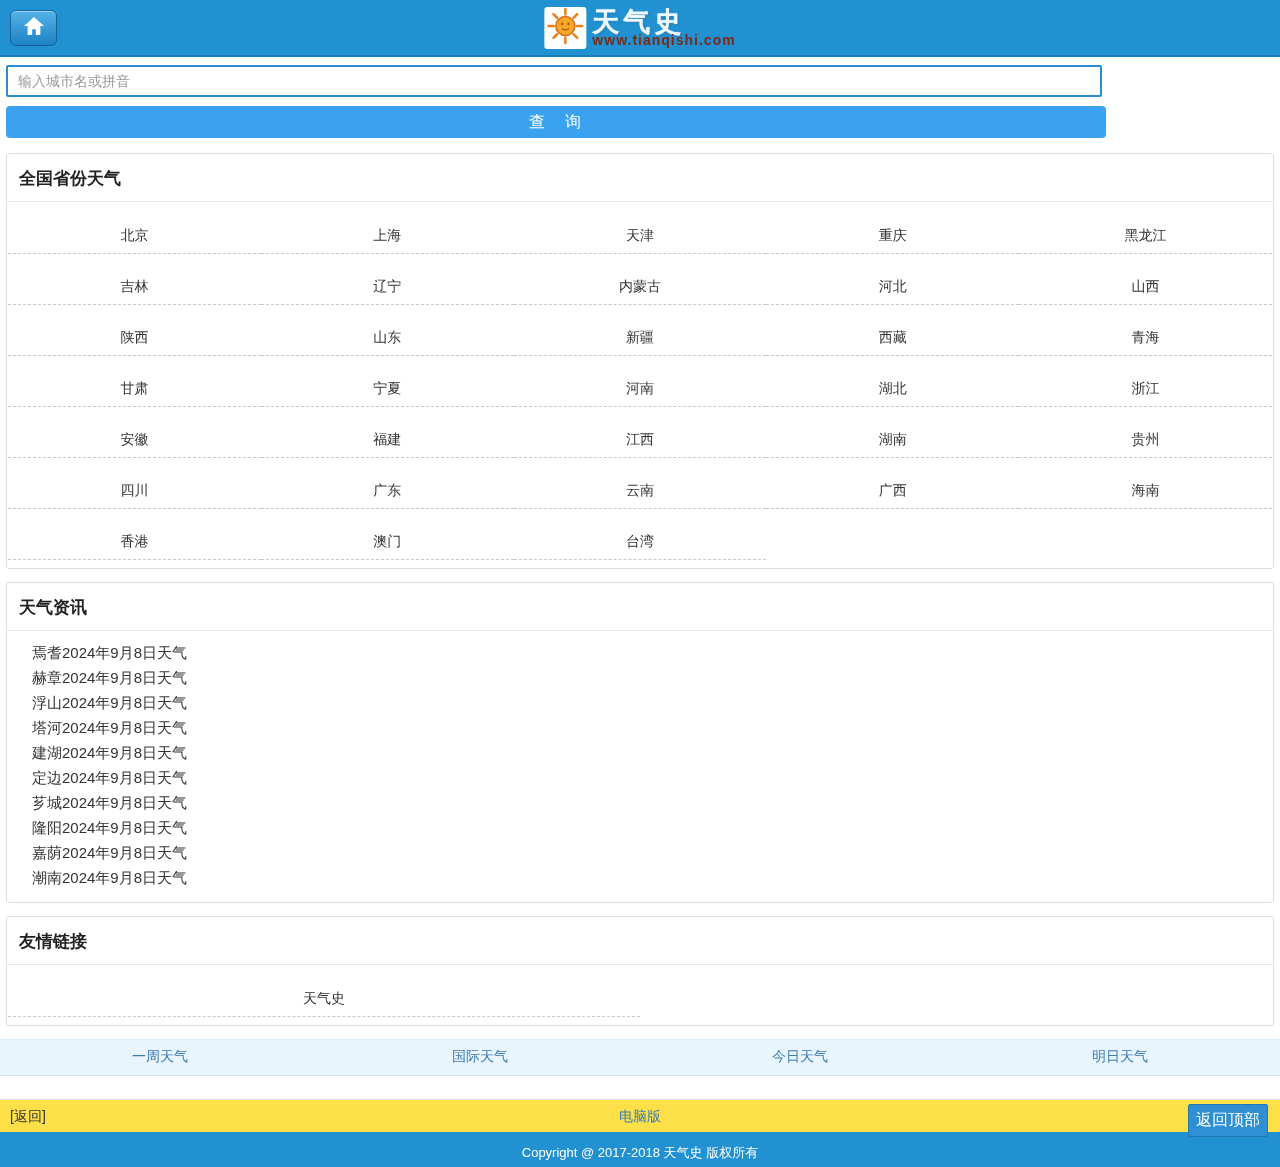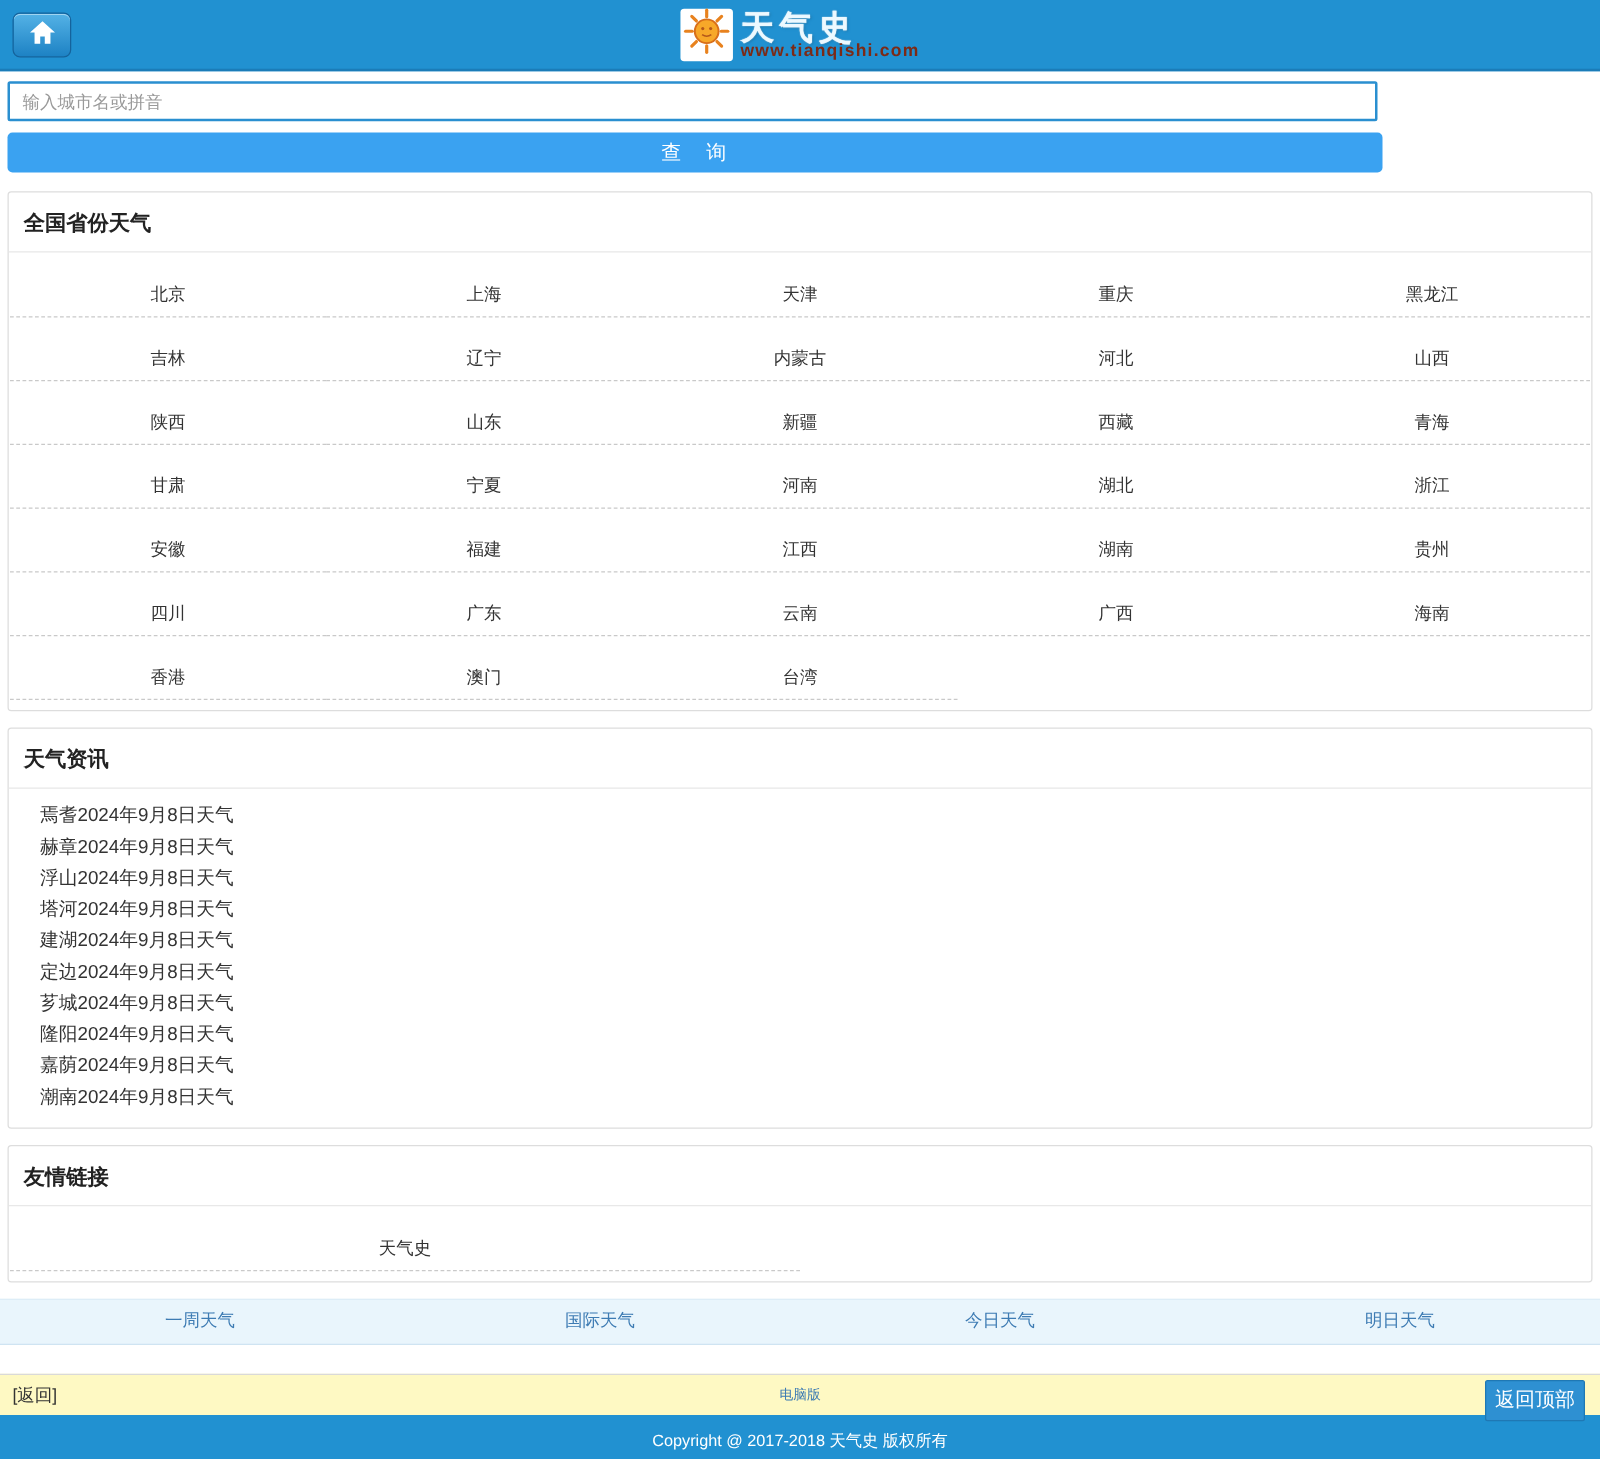--- a/index.html
+++ b/index.html
@@ -95,29 +95,29 @@
     border-top:1px solid #ddedf7; border-bottom:1px solid #cfe4f2;
   }
   .footer-nav-item {
     width:25%; text-align:center; padding:8px 0 9px;
     font-size:14px; color:#3d7bb3; cursor:pointer;
   }
 
   
   .utility-bar {
     position:relative; margin-top:23px; height:33px;
-    background:#fef9c3; border-top:1px solid #d9d9d9;
+    background:#fde047; border-top:1px solid #d9d9d9;
   }
   .back-link {
     position:absolute; left:10px; top:0; line-height:33px;
     font-size:14px; color:#333; cursor:pointer;
   }
   .pc-link {
     text-align:center; line-height:33px;
-    font-size:11px; color:#3d7bb3; cursor:pointer;
+    font-size:14px; color:#3d7bb3; cursor:pointer;
   }
   .back-top-btn {
     position:absolute; right:12px; top:4px;
     background:#2e90d2; border:1px solid #1f78b4; border-radius:2px;
     color:#fff; font-size:16px; padding:5px 7px; cursor:pointer;
     font-family:"Liberation Sans","DejaVu Sans",sans-serif;
   }
 
   
   .copyright {

